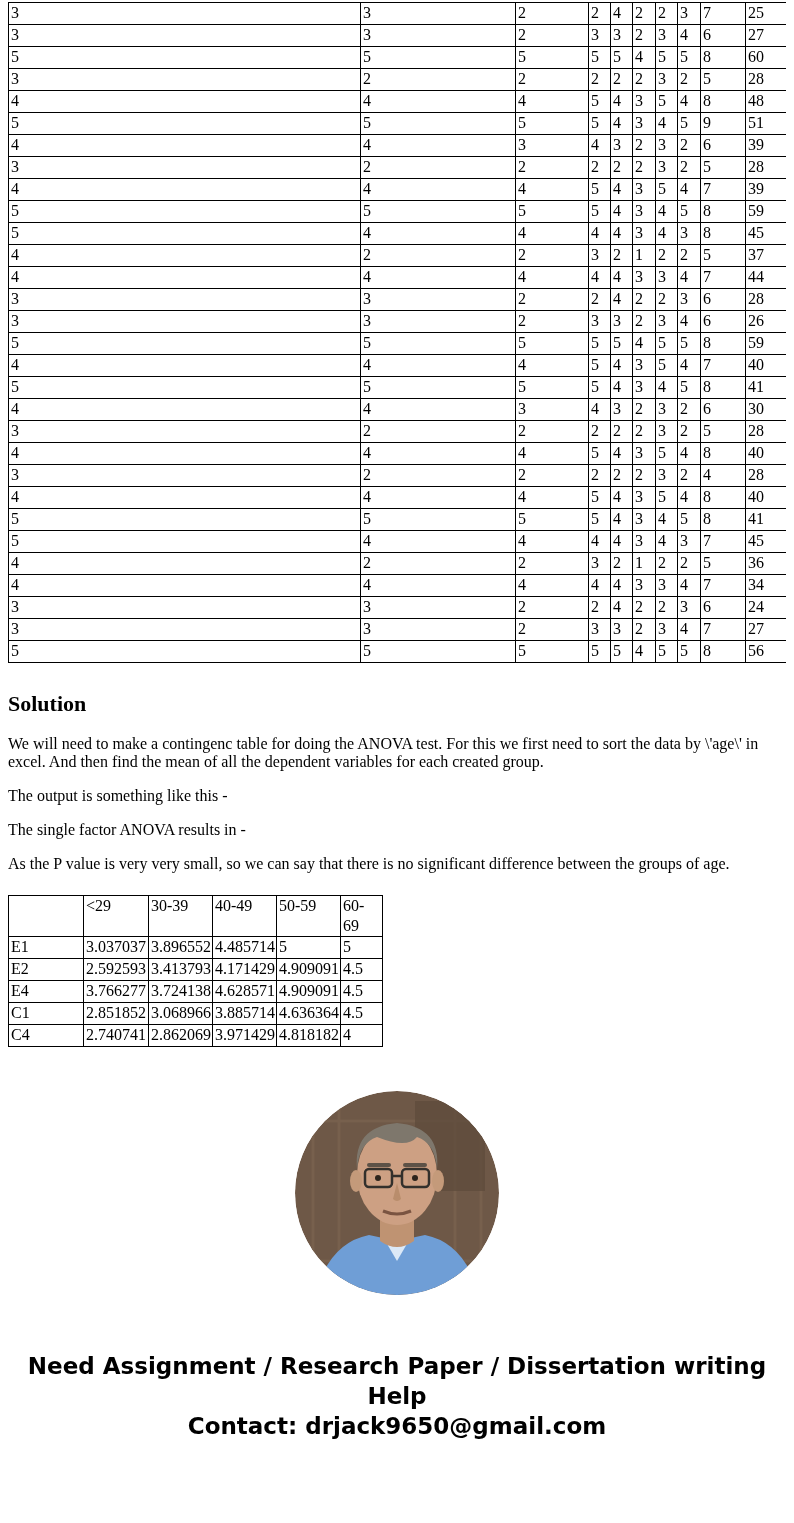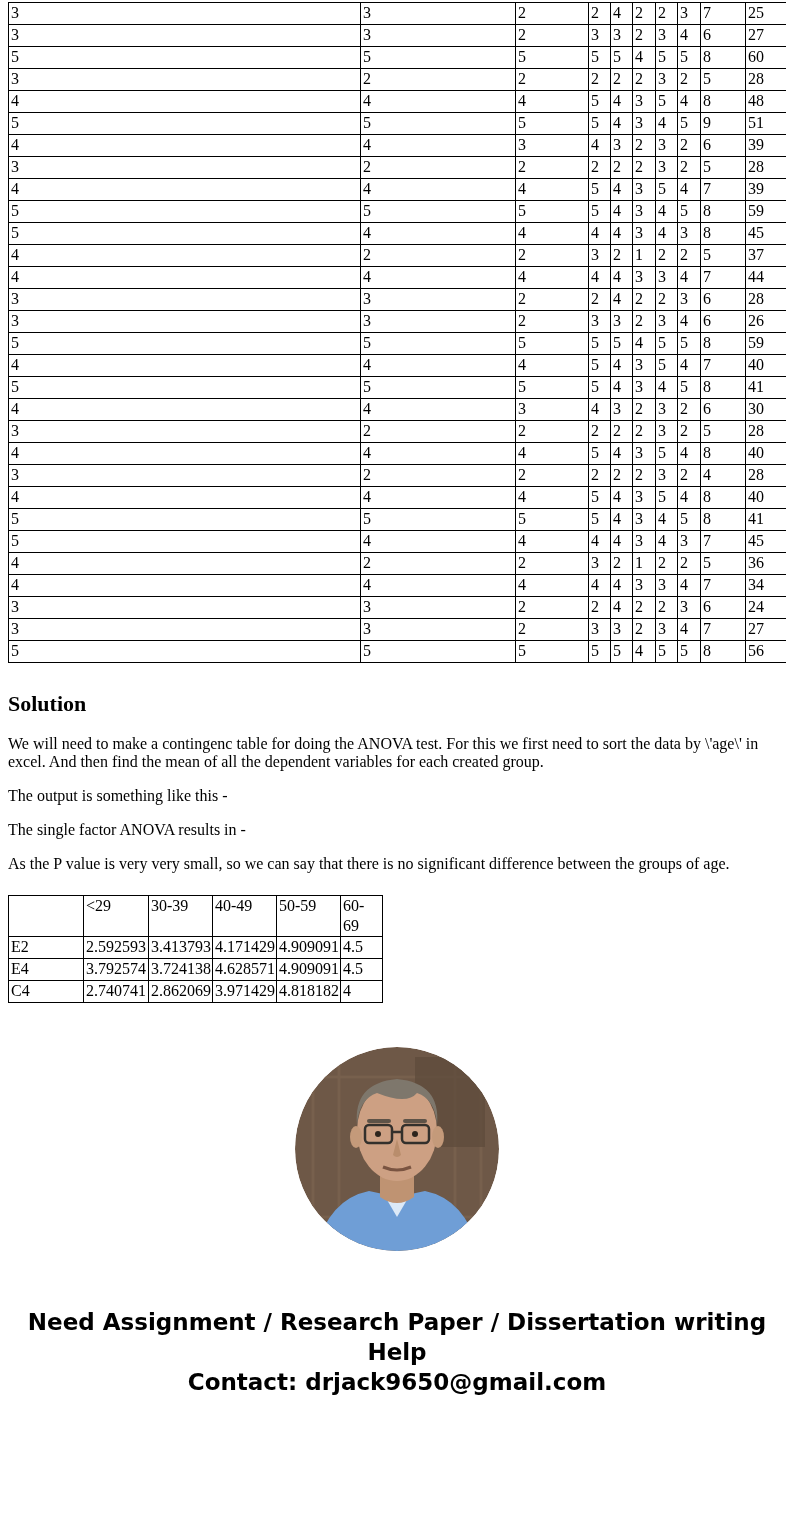--- a/index.html
+++ b/index.html
@@ -451,33 +451,49 @@
         <td></td>
         <td>&lt;29</td>
         <td>30-39</td>
         <td>40-49</td>
         <td>50-59</td>
         <td>60-69</td>
       </tr>
   </tbody>
   <tbody>
       <tr>
+        <td>E1</td>
+        <td>3.037037</td>
+        <td>3.896552</td>
+        <td>4.485714</td>
+        <td>5</td>
+        <td>5</td>
+      </tr>
+      <tr>
         <td>E2</td>
         <td>2.592593</td>
         <td>3.413793</td>
         <td>4.171429</td>
         <td>4.909091</td>
         <td>4.5</td>
       </tr>
       <tr>
         <td>E4</td>
-        <td>3.792574</td>
+        <td>3.766277</td>
         <td>3.724138</td>
         <td>4.628571</td>
         <td>4.909091</td>
+        <td>4.5</td>
+      </tr>
+      <tr>
+        <td>C1</td>
+        <td>2.851852</td>
+        <td>3.068966</td>
+        <td>3.885714</td>
+        <td>4.636364</td>
         <td>4.5</td>
       </tr>
       <tr>
         <td>C4</td>
         <td>2.740741</td>
         <td>2.862069</td>
         <td>3.971429</td>
         <td>4.818182</td>
         <td>4</td>
       </tr>

